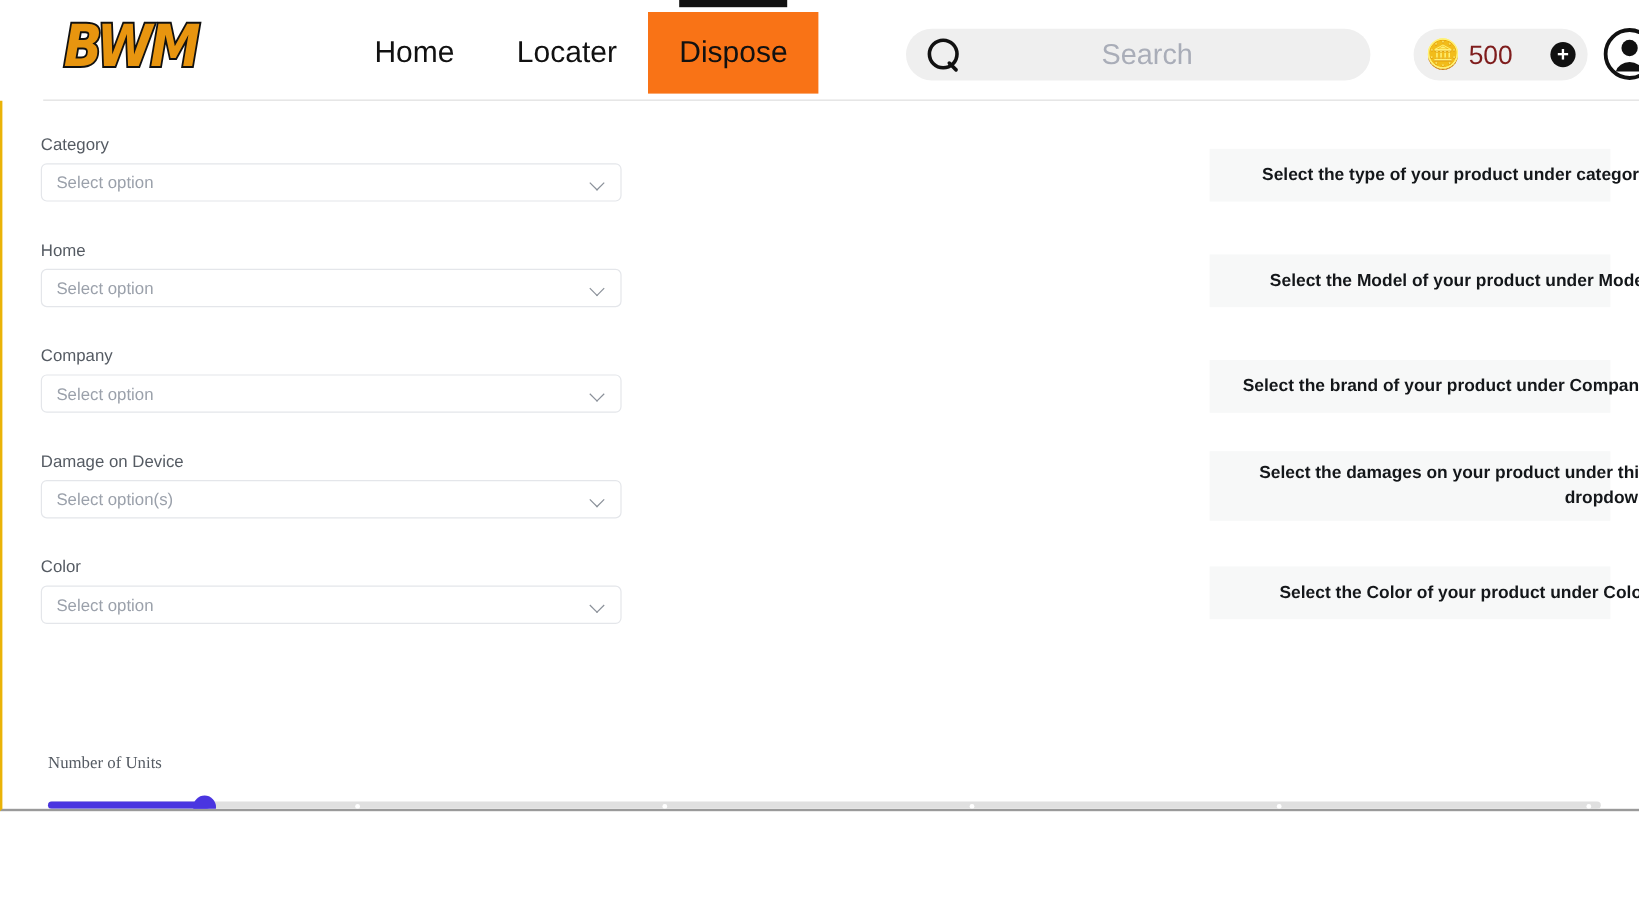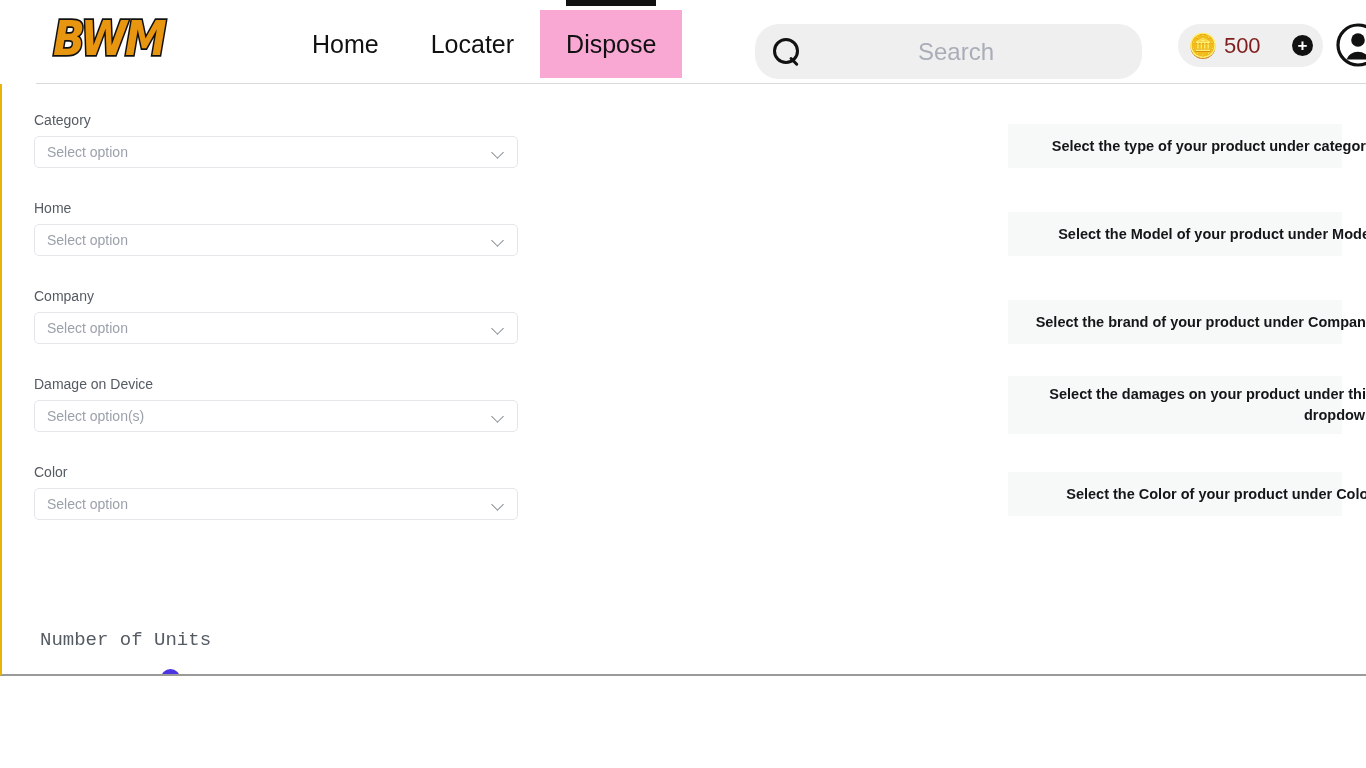--- a/index.html
+++ b/index.html
@@ -63,38 +63,38 @@
     height: 68px;
     margin-top: 10px;
     font-size: 25px;
     color: #111111;
     font-family: "Liberation Sans", sans-serif;
     cursor: pointer;
     position: relative;
     white-space: nowrap;
   }
   .nav-item.active {
-    background: #f9a8d4;
+    background: #f97316;
     align-items: center;
   }
   .nav-item .tab-indicator {
     position: absolute;
     top: -10px;
     left: 26px;
     right: 26px;
     height: 6px;
     background: #111111;
   }
 
   .searchbar {
     position: absolute;
     left: 719px;
     top: 24px;
     width: 387px;
-    height: 55px;
+    height: 43px;
     border-radius: 24px;
     background: #efefef;
     display: flex;
     align-items: center;
     padding: 0 16px;
   }
   .search-icon {
     width: 30px;
     height: 30px;
     flex: 0 0 30px;
@@ -259,23 +259,23 @@
   }
 
   
   .slider-section {
     position: absolute;
     left: 32px;
     top: 545px;
     width: 1308px;
   }
   .slider-label {
-    font-size: 19px;
+    font-size: 14px;
     color: #555b63;
-    font-family: Liberation Mono, monospace;
+    font-family: Liberation Serif, serif;
     margin-left: 6px;
   }
   .slider-wrap {
     position: relative;
     margin-top: 22px;
     height: 8px;
     width: 1300px;
   }
   .slider-rail {
     position: absolute;

